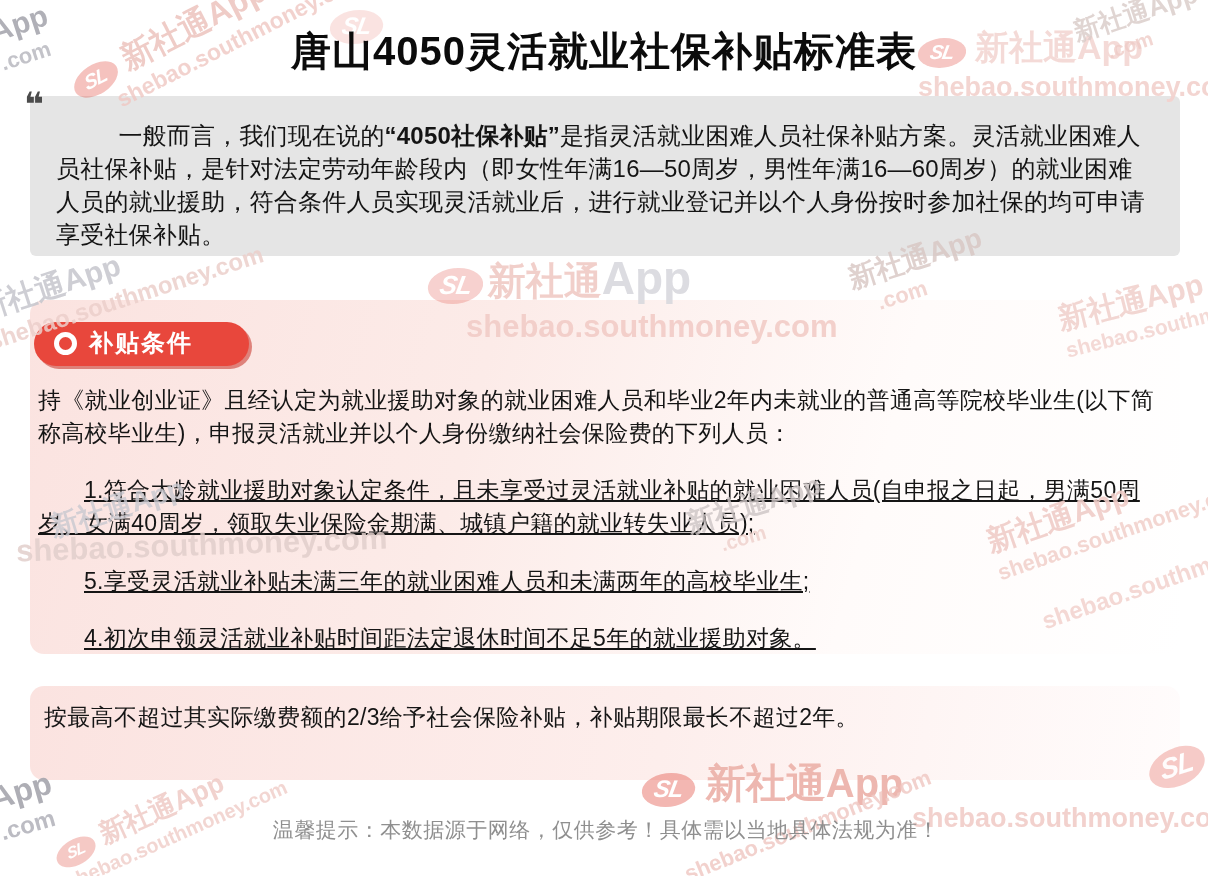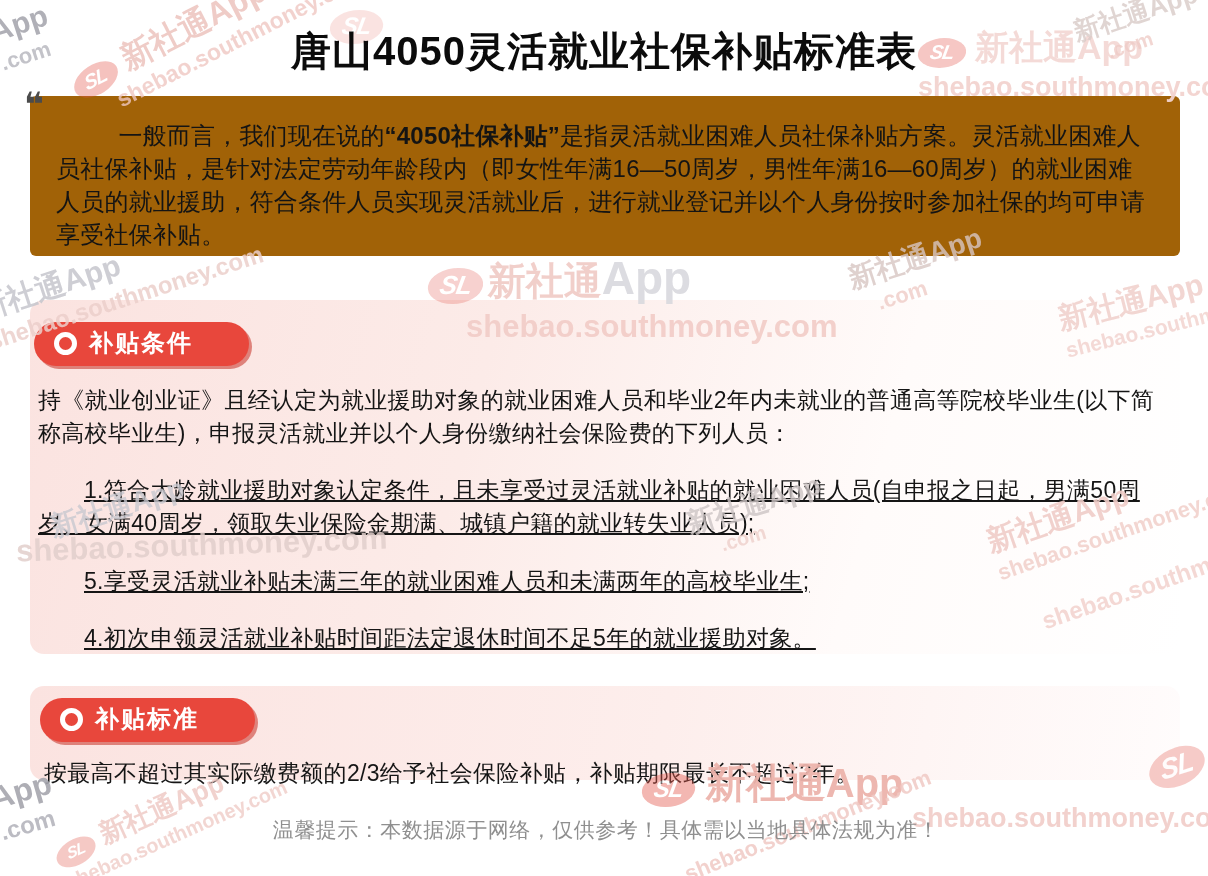--- a/index.html
+++ b/index.html
@@ -6,21 +6,21 @@
   body{width:1208px;height:876px;overflow:hidden;background:#fff;
        font-family:"Liberation Sans","DejaVu Sans",sans-serif;}
   .page{position:relative;width:1208px;height:876px;overflow:hidden;background:#fff;}
 
   
   .title{position:absolute;top:24px;left:0;width:100%;text-align:center;margin:0;
          font-size:40px;font-weight:700;color:#0b0b0b;z-index:3;letter-spacing:1px;}
   .quote{position:absolute;left:24px;top:84px;font-size:34px;color:#4b4b4b;z-index:3;font-weight:700;}
 
   .intro-box{position:absolute;left:30px;top:96px;width:1150px;height:160px;box-sizing:border-box;
-             background:#a16207;border-radius:6px;padding:23px 26px 20px 26px;z-index:1;}
+             background:#e5e5e5;border-radius:6px;padding:23px 26px 20px 26px;z-index:1;}
   .intro-text{position:relative;z-index:3;margin:0;font-size:24px;line-height:1.38;color:#141414;
               text-indent:2.6em;letter-spacing:.2px;}
   .intro-text b{font-weight:800;}
 
   .panel{position:absolute;left:30px;width:1150px;box-sizing:border-box;border-radius:14px;z-index:1;}
   .panel-1{top:300px;height:354px;padding:0 8px;
            background:linear-gradient(105deg,#fbe3e0 0%,#fcebe8 38%,#fffbfa 72%,#ffffff 100%);}
   .panel-2{top:686px;height:94px;padding:0 14px;
            background:linear-gradient(100deg,#fbe3e0 0%,#fdeeec 55%,#fffcfc 100%);}
 
@@ -177,22 +177,18 @@
       <span class="ring"></span>
       <span class="badge-label">补贴条件</span>
     </div>
     <p class="body-text">持《就业创业证》且经认定为就业援助对象的就业困难人员和毕业2年内未就业的普通高等院校毕业生(以下简称高校毕业生)，申报灵活就业并以个人身份缴纳社会保险费的下列人员：</p>
     <p class="body-text indent">1.符合大龄就业援助对象认定条件，且未享受过灵活就业补贴的就业困难人员(自申报之日起，男满50周岁、女满40周岁，领取失业保险金期满、城镇户籍的就业转失业人员);</p>
     <p class="body-text indent">5.享受灵活就业补贴未满三年的就业困难人员和未满两年的高校毕业生;</p>
     <p class="body-text indent">4.初次申领灵活就业补贴时间距法定退休时间不足5年的就业援助对象。</p>
   </section>
 
   <section class="panel panel-2">
-    <div class="badge">
-      <span class="ring"></span>
-      <span class="badge-label">补贴标准</span>
-    </div>
     <p class="body-text">按最高不超过其实际缴费额的2/3给予社会保险补贴，补贴期限最长不超过2年。</p>
   </section>
 
   <div class="footer-note">温馨提示：本数据源于网络，仅供参考！具体需以当地具体法规为准！</div>
 
 </div>
 
 </body></html>

